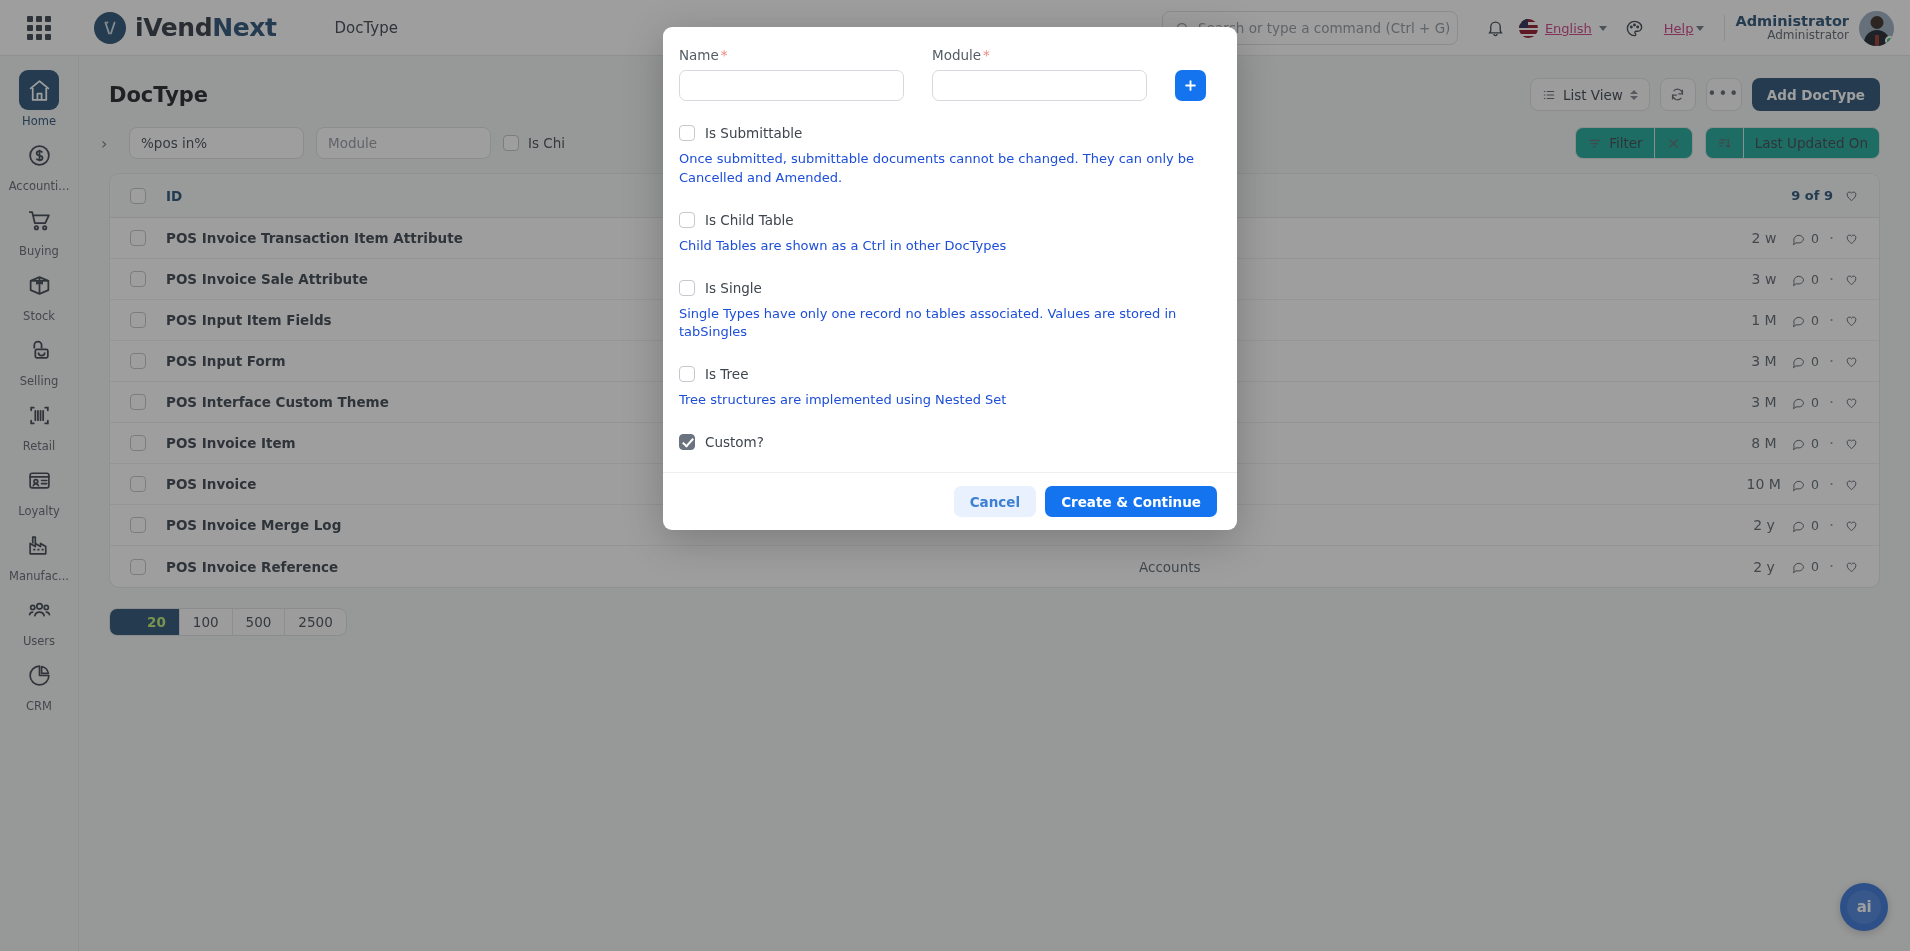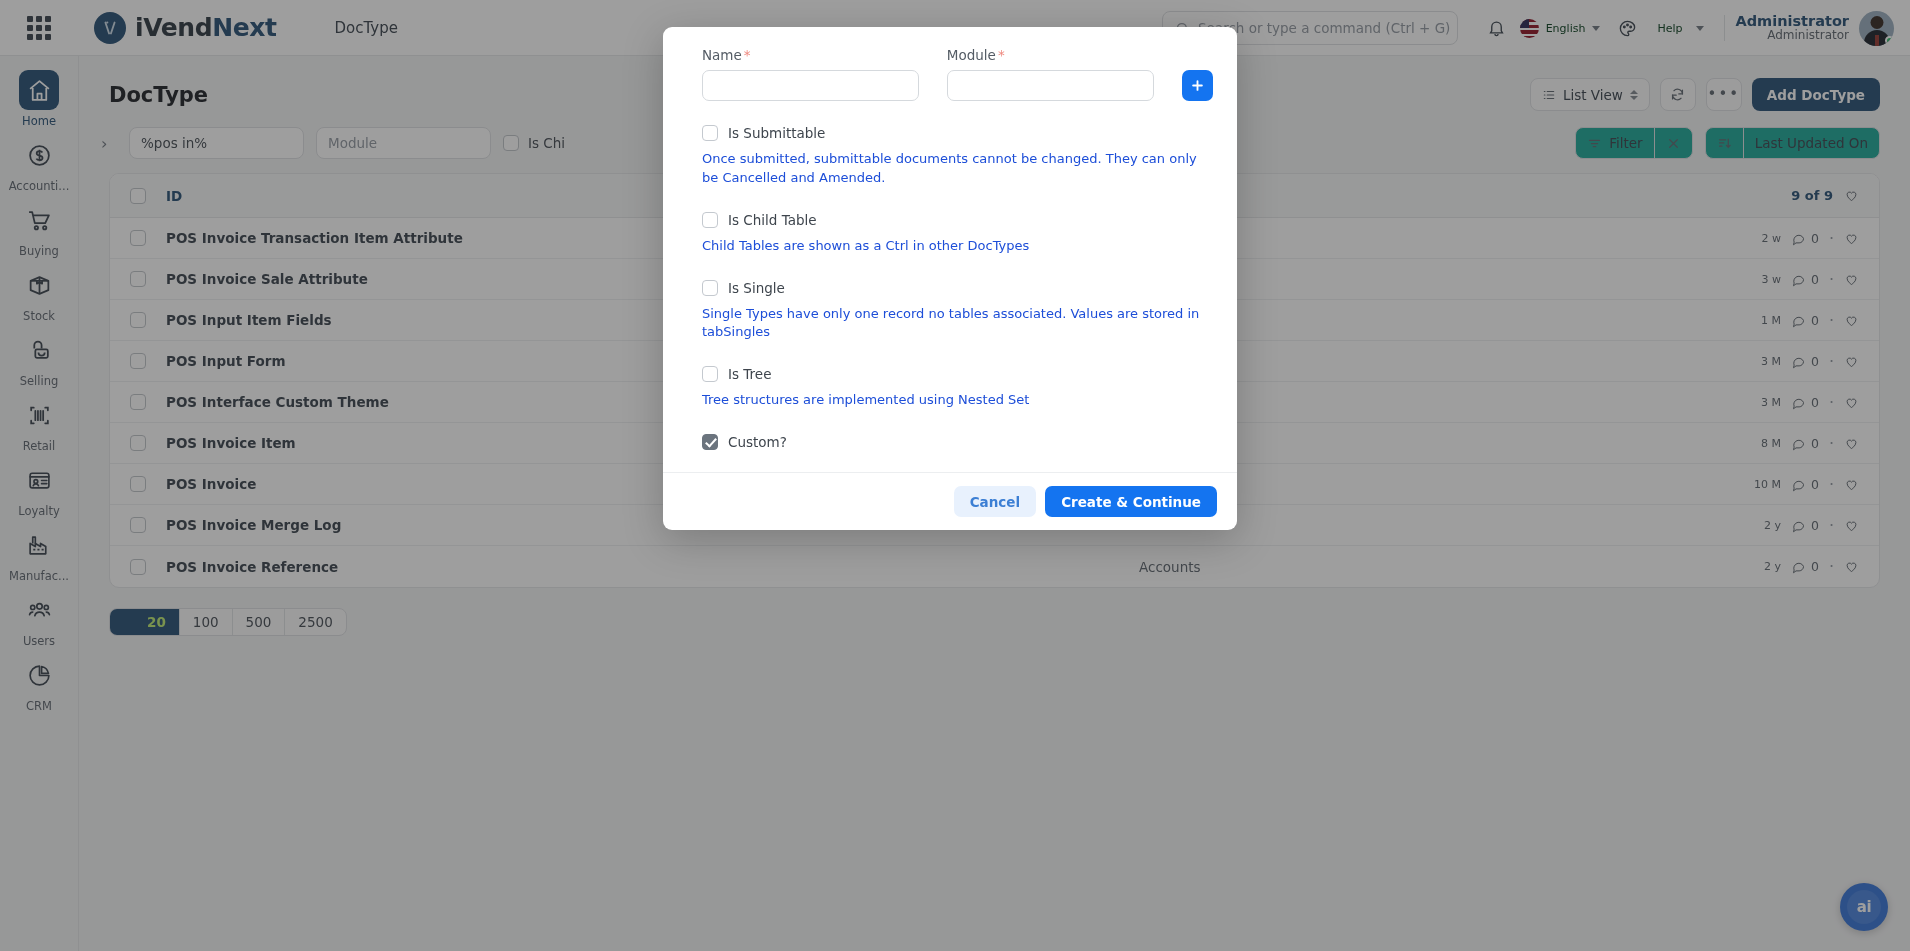--- a/index.html
+++ b/index.html
@@ -46,24 +46,24 @@
   .search-wrap svg { width: 15px; height: 15px; flex: 0 0 auto; }
   .search-ph { font-size: 13.5px; color: #9aa2ac; white-space: nowrap; }
 
   .nav-right { position: absolute; right: 16px; top: 0; height: 56px; display: flex; align-items: center; gap: 0; }
   .nav-icon-btn { width: 38px; height: 38px; display: flex; align-items: center; justify-content: center; cursor: pointer;}
   .nav-icon-btn svg { width: 19px; height: 19px; }
   .lang { display: flex; align-items: center; gap: 7px; padding: 0 8px 0 4px; cursor: pointer; }
   .flag { width: 19px; height: 19px; border-radius: 50%; overflow: hidden; position: relative;
     background: linear-gradient(#b22234 0 18%, #fff 18% 30%, #b22234 30% 48%, #fff 48% 60%, #b22234 60% 78%, #fff 78% 88%, #b22234 88% 100%); }
   .flag::after { content:""; position:absolute; left:0; top:0; width:50%; height:52%; background:#3c3b6e; }
-  .lang-label { font-size: 11px; color: #14532d; }
+  .lang-label { font-size: 13px; color: #ec4899; text-decoration: underline; }
   .caret { width: 0; height: 0; border-left: 4px solid transparent; border-right: 4px solid transparent;
     border-top: 5px solid #7b848e; }
-  .help-grp { display: flex; align-items: center; gap: 14px; padding: 0 10px; cursor: pointer;}
+  .help-grp { display: flex; align-items: center; gap: 3px; padding: 0 10px; cursor: pointer;}
   .divider-v { width: 1px; height: 26px; background: #e2e5e8; margin: 0 10px; }
   .user-grp { display: flex; align-items: center; gap: 10px; cursor: pointer; }
   .user-names { text-align: right; line-height: 1.15; }
   .user-n1 { font-size: 14.5px; color: #31618c; font-weight: 600; }
   .user-n2 { font-size: 12px; color: #6b747e; }
   .avatar { width: 35px; height: 35px; border-radius: 50%; background: #9fb6c9; position: relative; overflow: hidden; }
   .avatar .head { position: absolute; left: 50%; top: 5px; transform: translateX(-50%);
     width: 13px; height: 13px; border-radius: 50%; background: #4a3b33; }
   .avatar .body { position: absolute; left: 50%; bottom: 0; transform: translateX(-50%);
     width: 26px; height: 16px; border-radius: 13px 13px 0 0; background: #2f3640; }
@@ -123,21 +123,21 @@
   .list-head { display: flex; align-items: center; height: 44px; padding: 0 20px;
     background: #f7f8f9; border-bottom: 1px solid #e6e8eb; }
   .list-head .h-id { font-size: 13.5px; font-weight: 700; color: #31618c; margin-left: 20px; }
   .list-head .h-right { margin-left: auto; display: flex; align-items: center; gap: 11px; }
   .count { font-size: 13px; color: #31618c; font-weight: 600; }
   .list-row { display: flex; align-items: center; height: 41px; padding: 0 20px; border-bottom: 1px solid #eef0f2; }
   .list-row:last-child { border-bottom: none; }
   .row-name { font-size: 13.5px; font-weight: 600; color: #4a5560; margin-left: 20px; }
   .row-module { position: absolute; font-size: 13.5px; color: #6b747e; }
   .row-right { margin-left: auto; display: flex; align-items: center; gap: 10px; }
-  .row-age { font-size: 11px; color: #6b747e; min-width: 34px; text-align: right; }
+  .row-age { font-size: 14px; color: #6b747e; min-width: 34px; text-align: center; }
   .row-cmt { display: flex; align-items: center; gap: 5px; font-size: 12.5px; color: #6b747e; }
   .row-dot { color: #9aa2ac; }
   svg.ico { width: 15px; height: 15px; }
 
   
   .pager { display: flex; margin: 20px 30px; }
   .pager-grp { display: flex; border: 1px solid #dfe2e5; border-radius: 8px; overflow: hidden; background: #fbfbfc; }
   .pager-grp div { padding: 5px 13px; font-size: 13.5px; color: #545c65; border-right: 1px solid #e2e5e8; cursor: pointer;}
   .pager-grp div:last-child { border-right: none; }
   .pager-grp div.on { background: #31618c; color: #bef264; font-weight: 600; padding-left: 37px; }
@@ -151,21 +151,21 @@
 
   
   .overlay { position: absolute; inset: 0; background: rgba(0,0,0,0.0); }
   .modal { position: absolute; left: 663px; top: 27px; width: 574px;
     background: #fff; border-radius: 9px; box-shadow: 0 10px 40px rgba(0,0,0,.22); overflow: hidden; }
   .modal-head { position: relative; padding: 20px 24px 16px 24px; border-bottom: 1px solid #eceef0; }
   .modal-title { font-size: 17px; font-weight: 700; color: #252a30; }
   .modal-x { position: absolute; right: 18px; top: 19px; width: 24px; height: 24px;
     display: flex; align-items: center; justify-content: center; cursor: pointer; }
   .modal-x svg { width: 15px; height: 15px; }
-  .modal-body { padding: 20px 24px 22px 39px; }
+  .modal-body { padding: 20px 24px 22px 16px; }
   .frow { display: flex; gap: 28px; align-items: flex-end; }
   .fcol { display: flex; flex-direction: column; gap: 7px; }
   .flabel { font-size: 13.5px; color: #545c65; }
   .req { color: #ef8a80; margin-left: 2px; }
   .finput { height: 31px; border: 1px solid #d5d9dd; border-radius: 7px; background: #fff; width: 100%; }
   .plus-btn { width: 31px; height: 31px; border-radius: 7px; background: #1474f0;
     display: flex; align-items: center; justify-content: center; cursor: pointer; flex: 0 0 auto; }
   .plus-btn svg { width: 15px; height: 15px; }
   .chk-line { display: flex; align-items: center; gap: 10px; margin-top: 24px; }
   .chk-label { font-size: 13.5px; color: #3e454d; }

